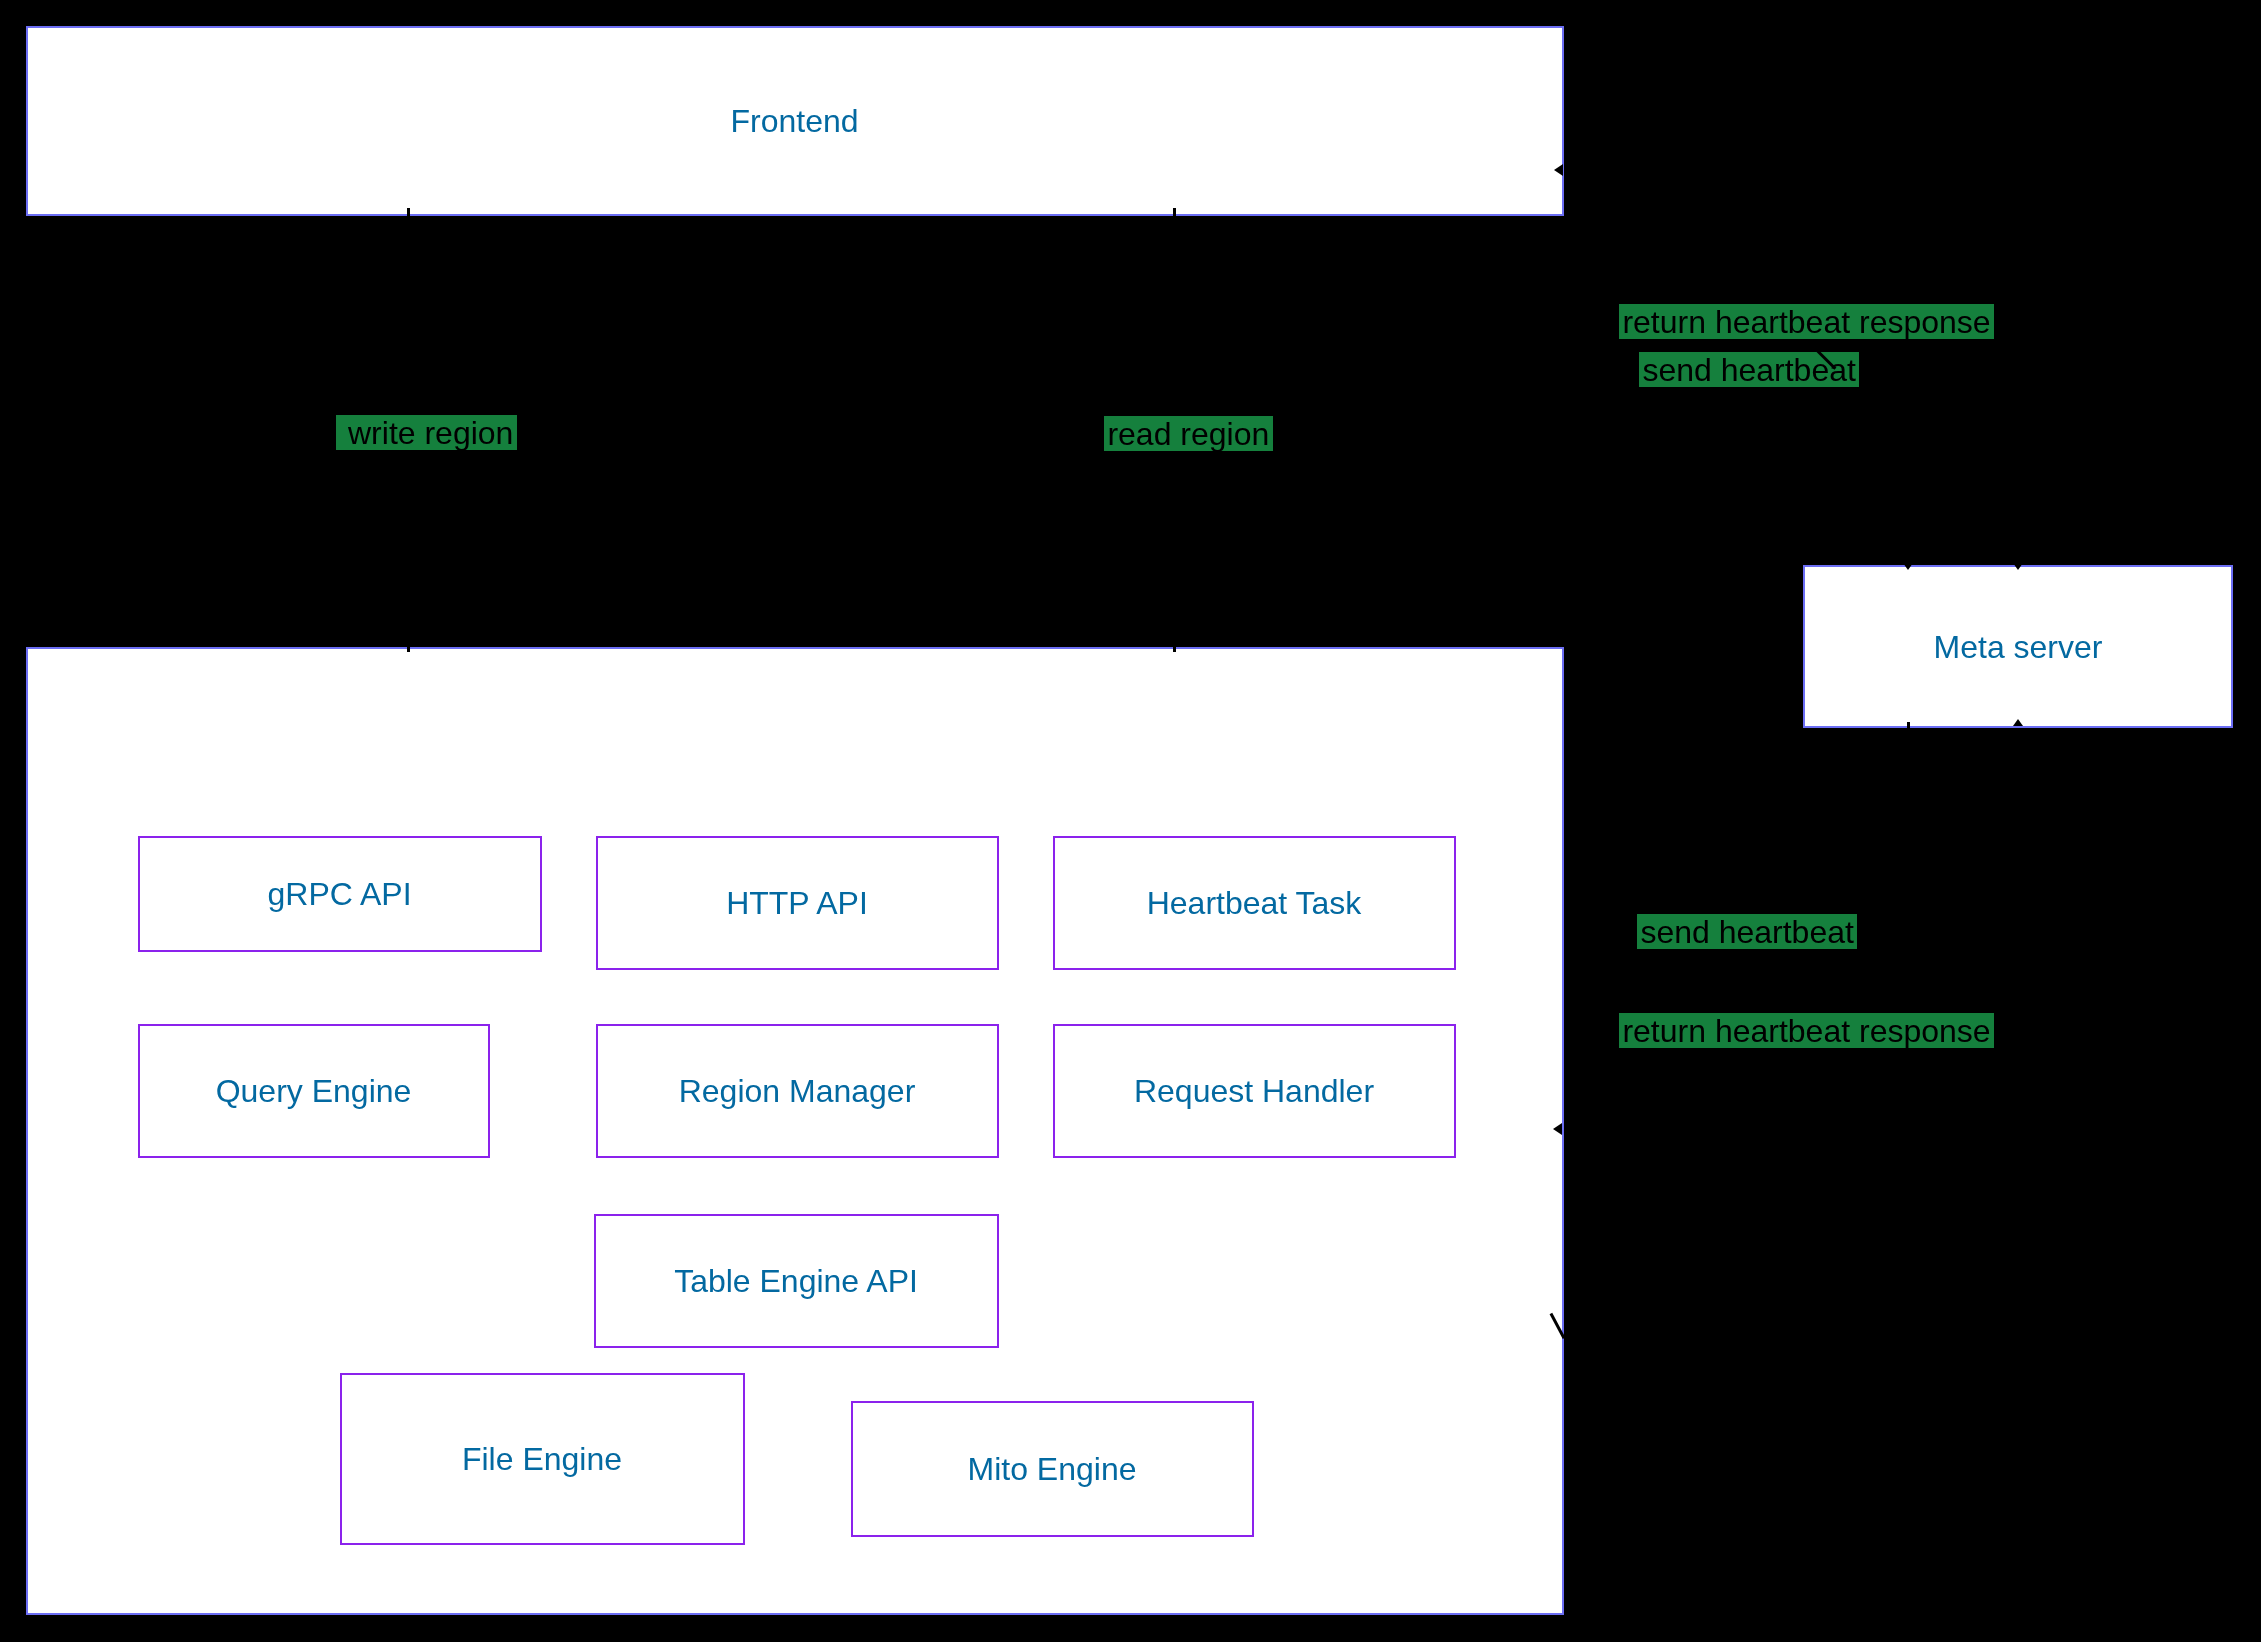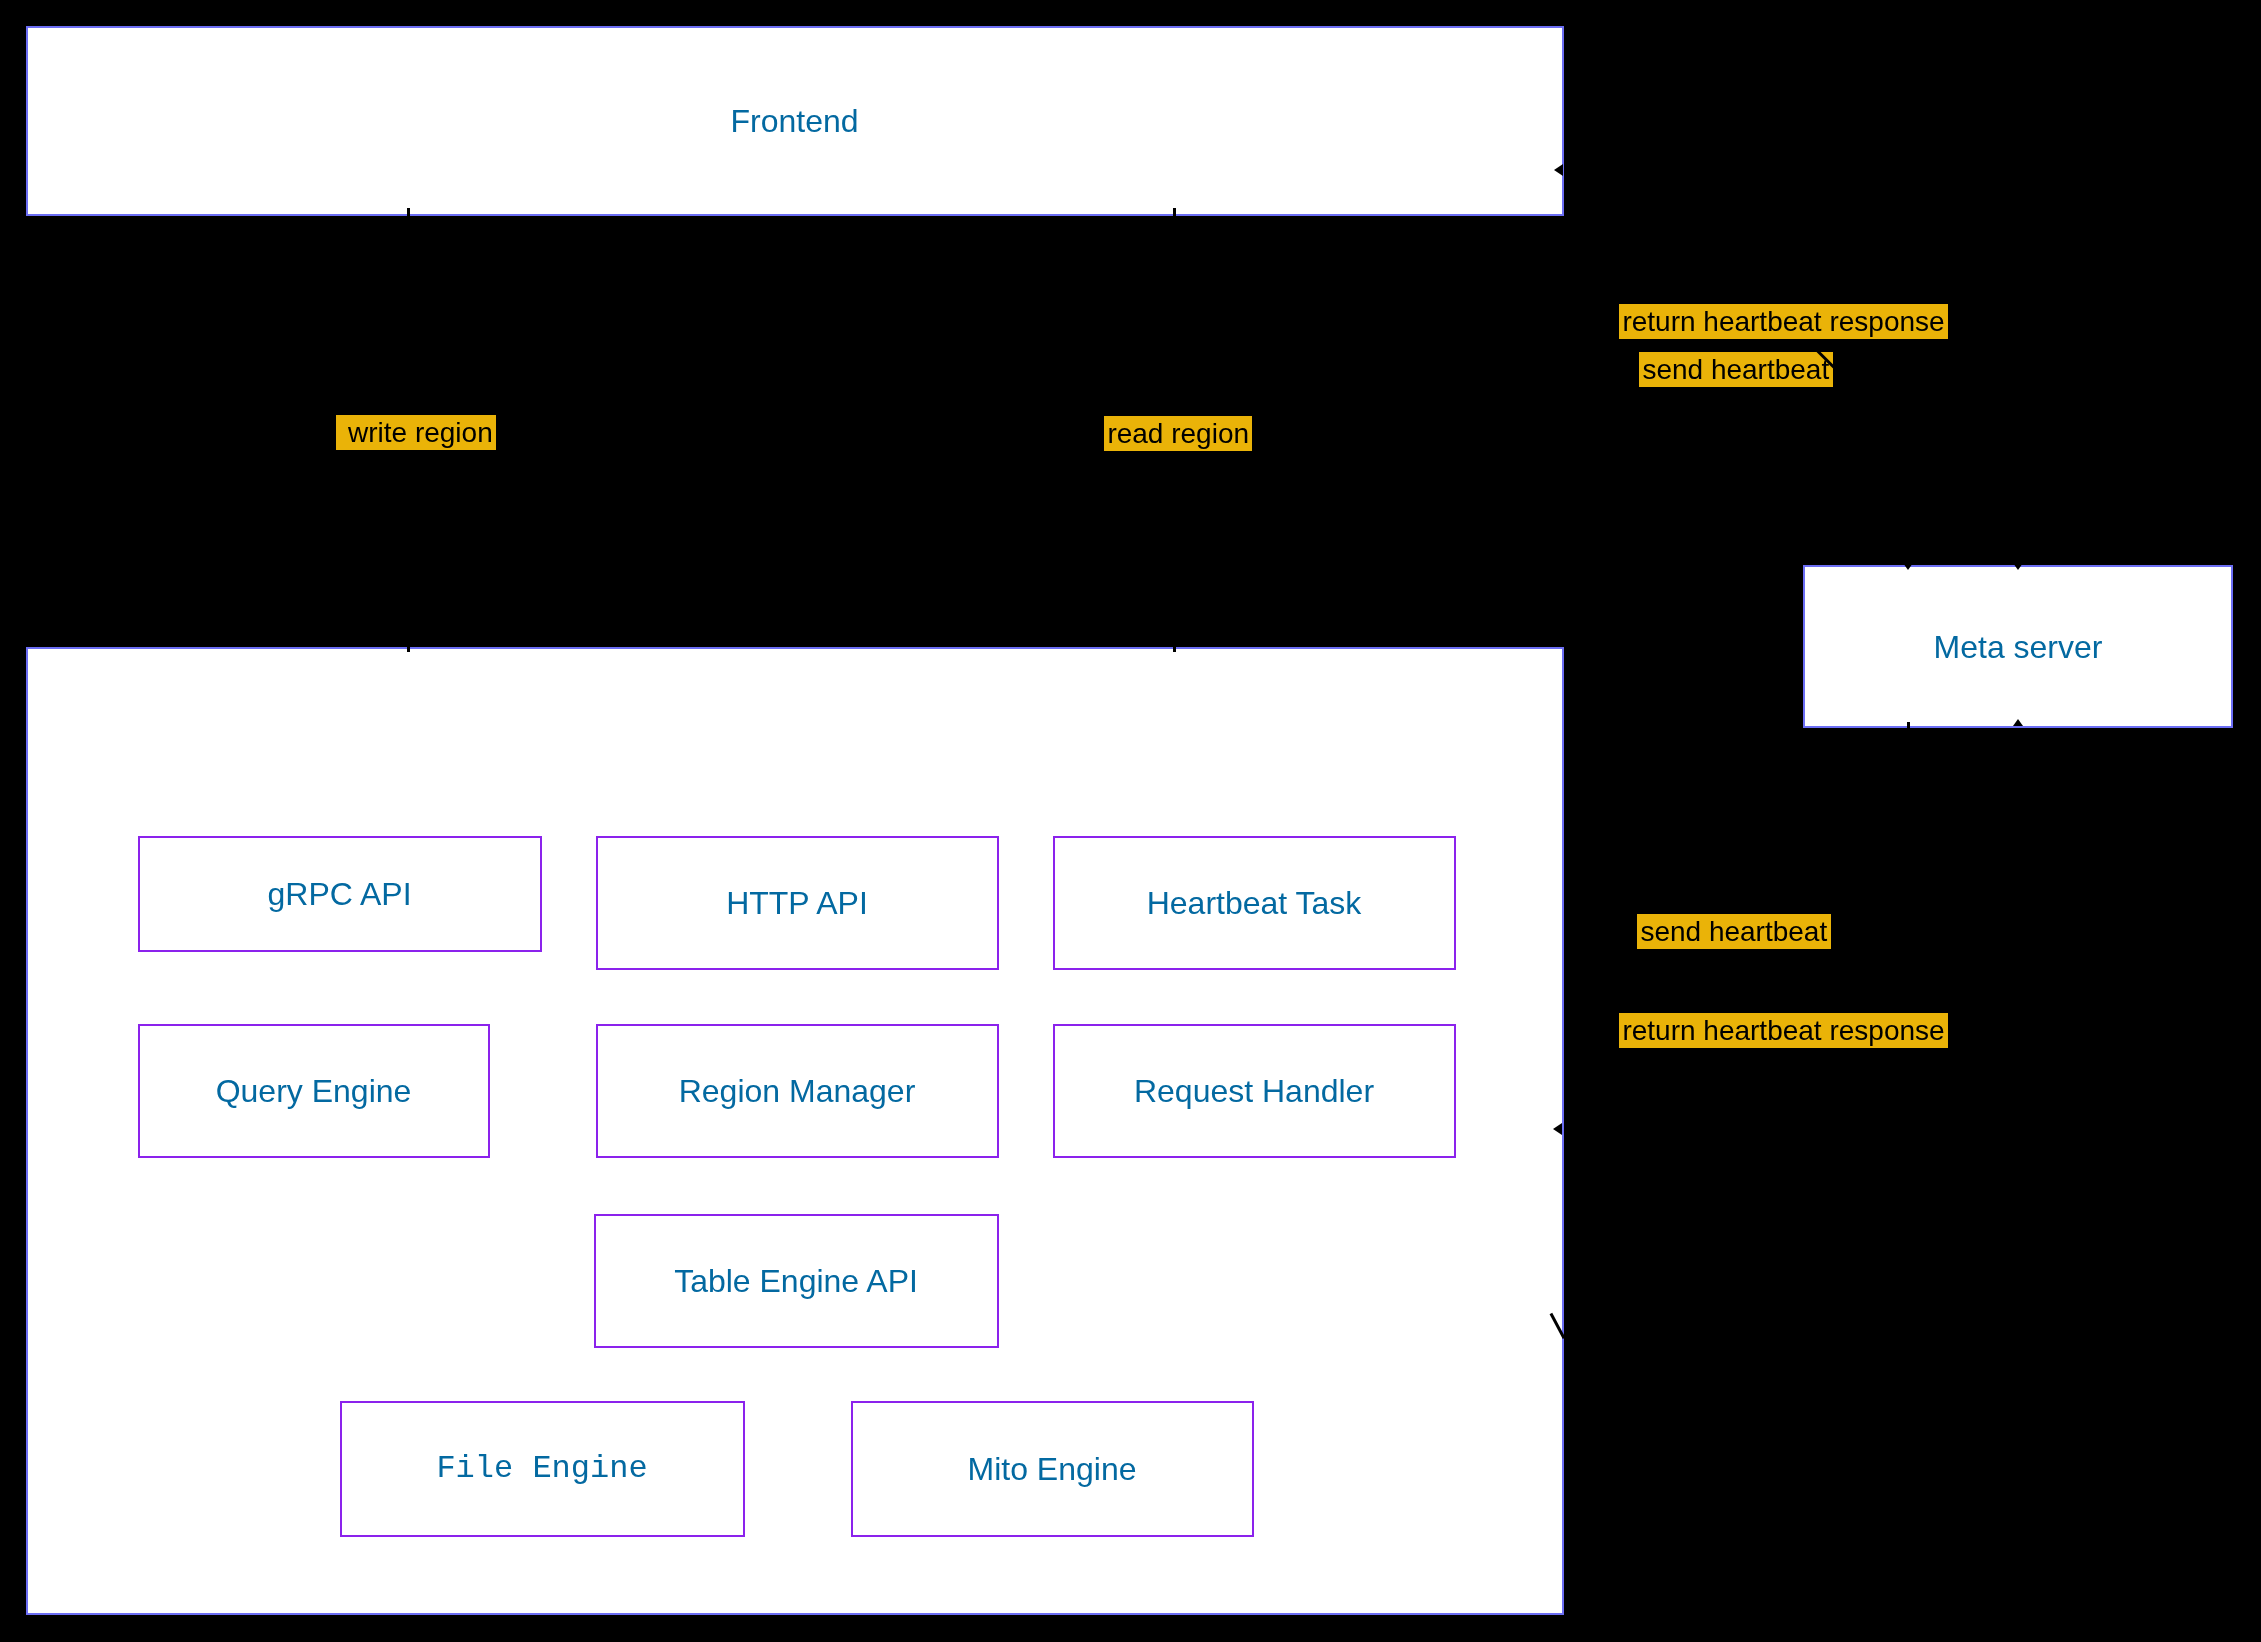--- a/index.html
+++ b/index.html
@@ -31,23 +31,23 @@
   }
   .datanode-title{
     position:absolute;
     left:0;
     top:74px;
     width:100%;
     text-align:center;
   }
   .edge-label{
     position:absolute;
-    background:#eab308;
+    background:#15803d;
     color:#000;
-    font-size:28px;
+    font-size:32px;
     line-height:34px;
     padding:0.7px 3.4px;
     white-space:nowrap;
     z-index:4;
   }
   
   .tick{position:absolute;background:#000;z-index:3;}
   .tri-left{
     position:absolute;width:0;height:0;z-index:3;
     border-top:6px solid transparent;
@@ -96,21 +96,21 @@
       <span class="node-label">Region Manager</span>
     </div>
     <div class="node purple" style="left:1025px;top:375px;width:403px;height:134px;">
       <span class="node-label">Request Handler</span>
     </div>
 
     <div class="node purple" style="left:566px;top:565px;width:405px;height:134px;">
       <span class="node-label">Table Engine API</span>
     </div>
 
-    <div class="node purple" style="left:312px;top:752px;width:405px;height:136px;font-family:Liberation Mono, monospace;">
+    <div class="node purple" style="left:312px;top:724px;width:405px;height:172px;">
       <span class="node-label">File Engine</span>
     </div>
     <div class="node purple" style="left:823px;top:752px;width:403px;height:136px;">
       <span class="node-label">Mito Engine</span>
     </div>
   </div>
 
   <div class="node blue" style="left:1803px;top:565px;width:430px;height:163px;">
     <span class="node-label">Meta server</span>
   </div>

